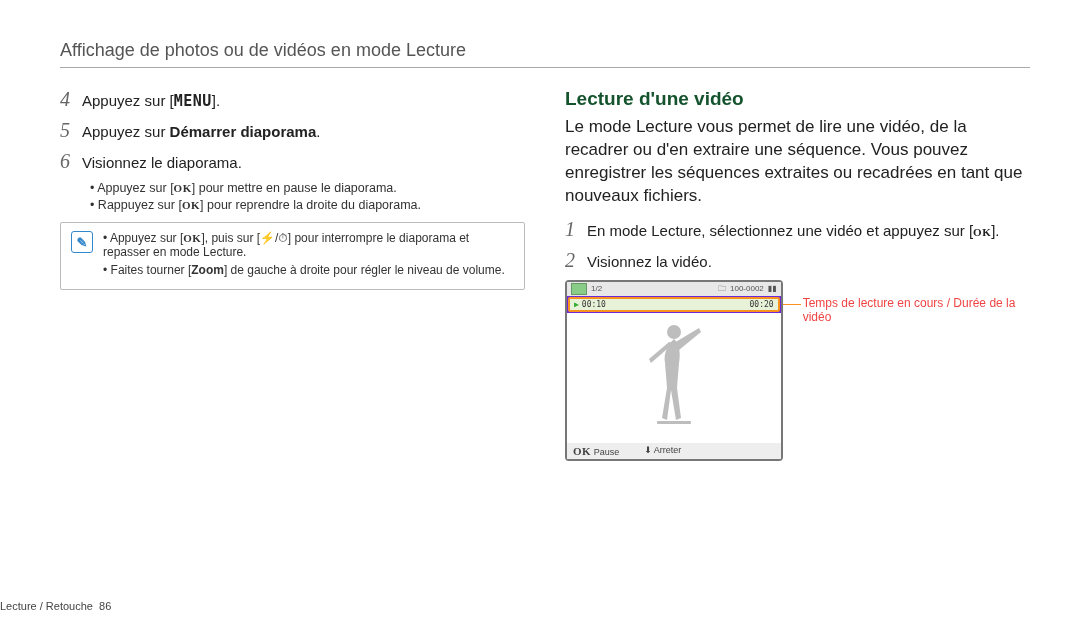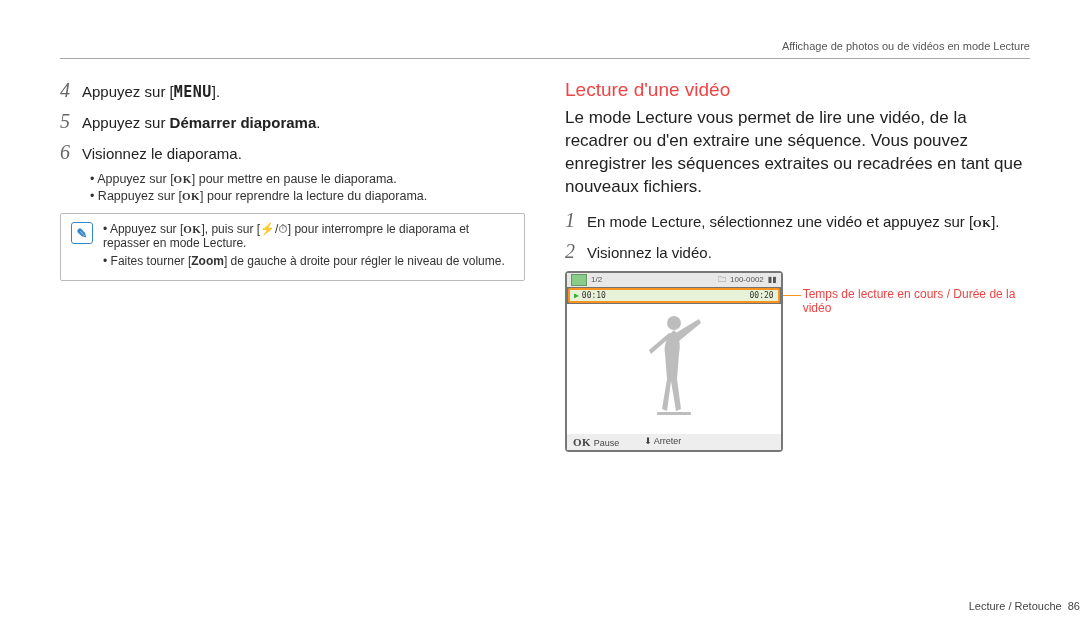--- a/index.html
+++ b/index.html
@@ -11,24 +11,23 @@
     width: 1080px;
     height: 630px;
   }
   .page {
     padding: 40px 50px 20px 60px;
     position: relative;
     box-sizing: border-box;
     height: 100%;
   }
   .breadcrumb {
-    font-size: 11px;
+    font-size: 18px;
     color: #555;
     margin-bottom: 6px;
-    text-align: right;
   }
   hr.rule {
     border: none;
     border-top: 1px solid #aaa;
     margin: 0 0 20px 0;
   }
   .cols {
     display: flex;
     gap: 40px;
   }
@@ -92,42 +91,42 @@
     font-weight: bold;
   }
   .note-list {
     list-style: none;
     margin: 0; padding: 0;
   }
   .note-list li::before { content: "•  "; }
   .note-list li { margin-bottom: 4px; }
 
   h2.section-title {
-    color: #ef4444;
+    color: #14532d;
     font-size: 19px;
-    font-weight: 400;
+    font-weight: 700;
     margin: 0 0 6px 0;
   }
   .section-desc {
     font-size: 17px;
     line-height: 1.35;
     color: #222;
     margin-bottom: 10px;
   }
 
   
   .video-row {
     display: flex;
     gap: 10px;
   }
   .video-shot {
     width: 230px;
     border: 2px solid #777;
     border-radius: 4px;
-    background: #737373;
+    background: #6d28d9;
   }
   .vs-top {
     height: 14px;
     background: #e8e8e8;
     font-size: 8px;
     padding: 0 4px;
     display: flex;
     align-items: center;
     gap: 4px;
     color:#555;
@@ -173,21 +172,21 @@
     top:8px;
     width:18px;
     height:1px;
     background:#f7931e;
   }
 
   .footer {
     position:absolute;
     bottom:18px;
     left:0; right:0;
-    text-align:right;
+    text-align:left;
     font-size:11px;
     color:#444;
   }
 </style>
 </head>
 <body>
 
 <div class="page">
   <div class="breadcrumb">Affichage de photos ou de vidéos en mode Lecture</div>
   <hr class="rule">
@@ -212,21 +211,21 @@
       <div class="step-row">
         <span class="step-num">6</span>
         <span class="step-text">Visionnez le diaporama.</span>
       </div>
 
       <ul class="sub">
         <li>
           <span>Appuyez sur [</span><span class="ok-token">OK</span><span>] pour mettre en pause le diaporama.</span>
         </li>
         <li>
-          <span>Rappuyez sur [</span><span class="ok-token">OK</span><span>] pour reprendre la lecture du diaporama.</span>
+          <span>Rappuyez sur [</span><span class="ok-token">OK</span><span>] pour reprendre la droite du diaporama.</span>
         </li>
       </ul>
 
       <div class="note-box">
         <div class="note-icon">✎</div>
         <ul class="note-list">
           <li>
             <span>Appuyez sur [</span><span class="ok-token">OK</span><span>], puis sur [</span><span>⚡</span><span>/</span><span>⏱</span><span>] pour interrompre le diaporama et repasser en mode Lecture.</span>
           </li>
           <li>

